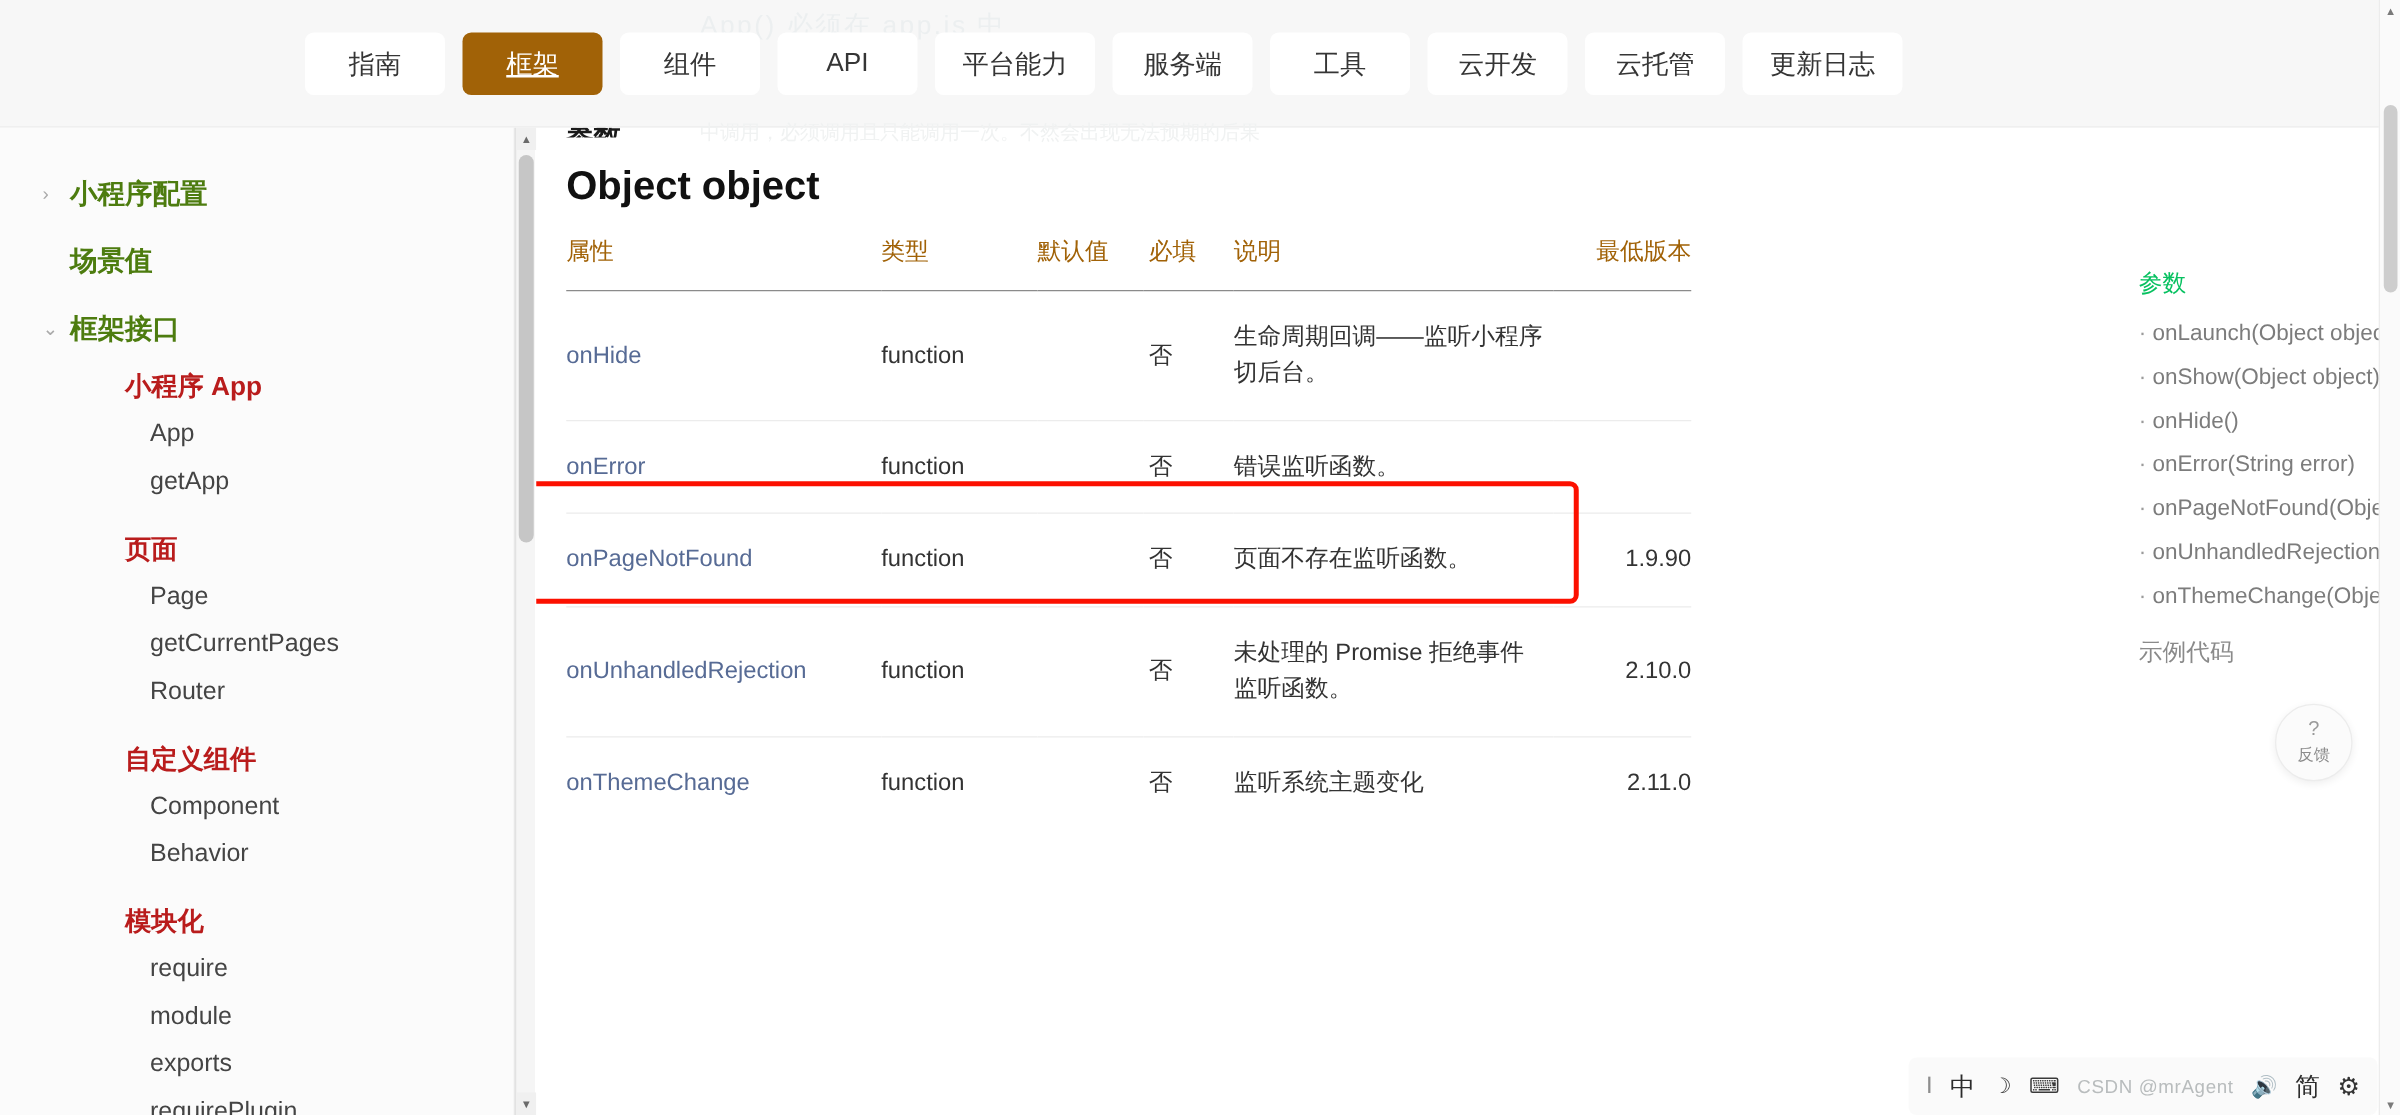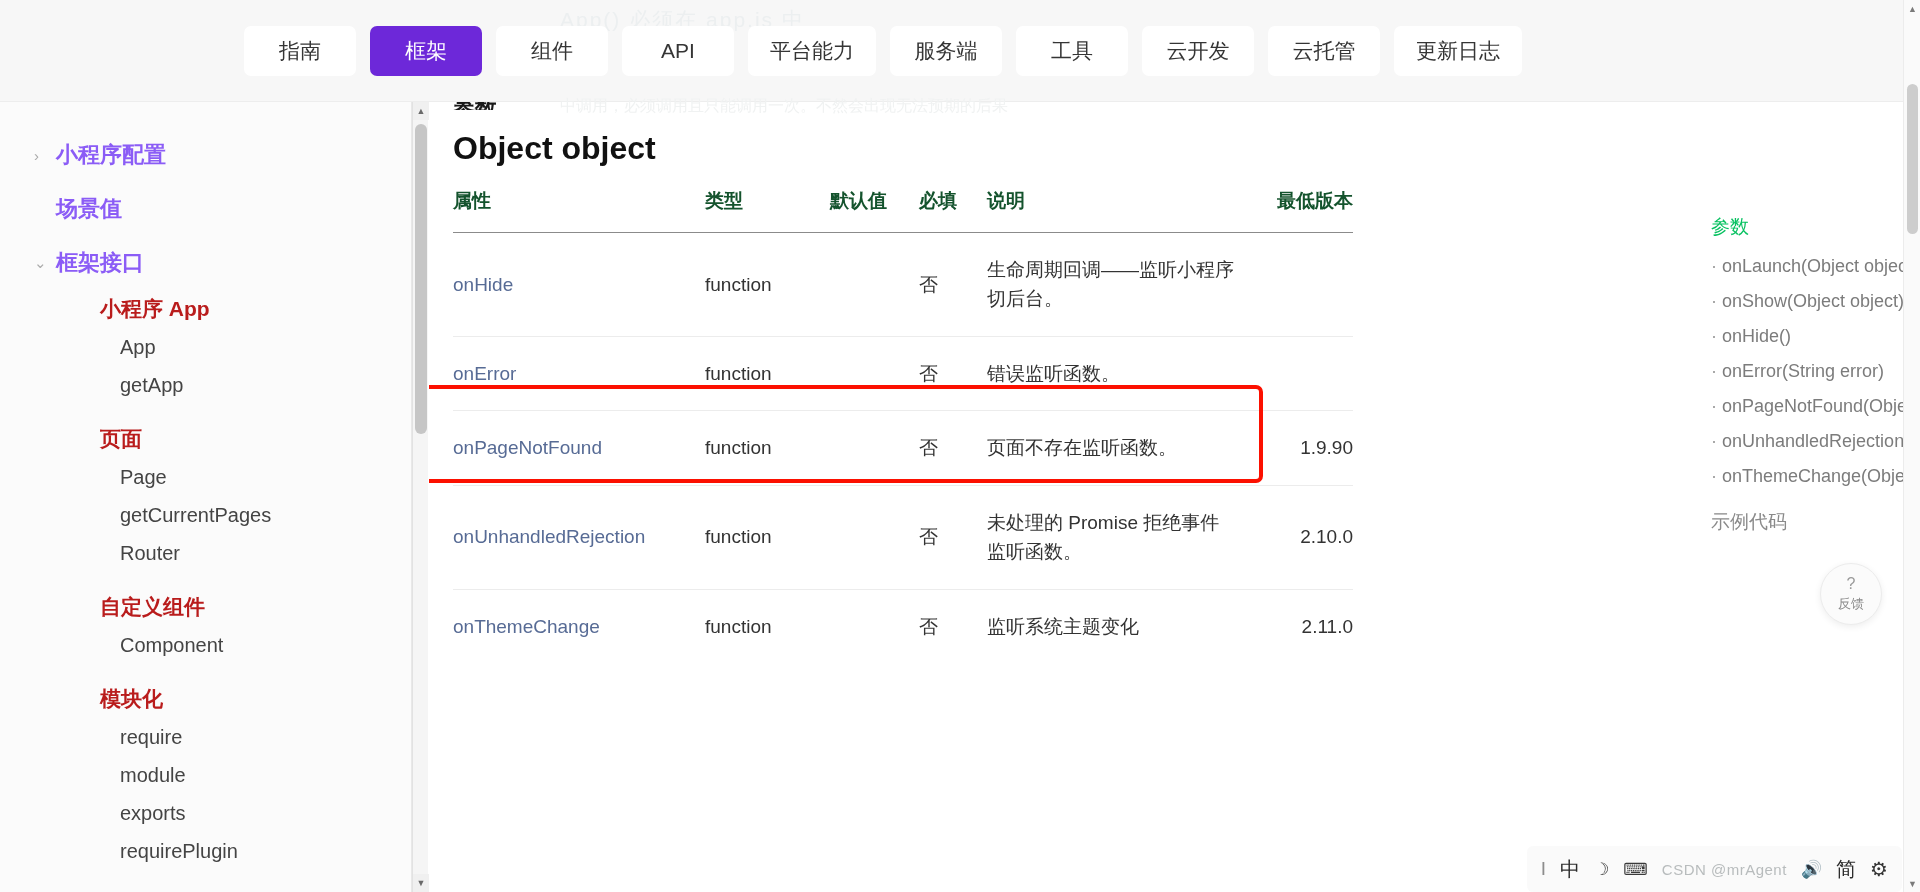--- a/index.html
+++ b/index.html
@@ -39,21 +39,21 @@
     margin-right: 14px;
     background: #ffffff;
     border-radius: 7px;
     display: flex; align-items: center; justify-content: center;
     font-size: 21px;
     color: #353535;
     padding: 0 22px;
     cursor: pointer;
     white-space: nowrap;
   }
-  .nav-item.active { background: #6d28d9; color: #ffffff; }
+  .nav-item.active { background: #a16207; color: #ffffff; text-decoration: underline; }
 
   
   .sidebar {
     position: absolute; top: 102px; left: 0;
     width: 412px; height: 790px;
     background: #fbfbfb;
     border-right: 1px solid #e8e8e8;
     overflow: hidden;
   }
   .sidebar-inner { padding: 34px 0 0 0; }
@@ -62,21 +62,21 @@
     height: 38px;
     cursor: pointer;
     padding-left: 34px;
     white-space: nowrap;
   }
   .sb-caret {
     width: 22px; flex: 0 0 22px;
     color: #aaa; font-size: 15px;
     display: flex; align-items: center;
   }
-  .sb-l1 { font-size: 22px; font-weight: bold; color: #8b5cf6; margin-left: 0; }
+  .sb-l1 { font-size: 22px; font-weight: bold; color: #4d7c0f; margin-left: 0; }
   .sb-l2 { font-size: 21px; font-weight: bold; color: #b91c1c; padding-left: 66px; }
   .sb-l3 { font-size: 20px; color: #444; padding-left: 86px; }
   .sb-gap { height: 16px; }
   .sb-gap-s { height: 8px; }
 
   
   .sb-scroll {
     position: absolute; top: 102px; left: 412px;
     width: 16px; height: 790px;
     background: #f5f5f5; border-left: 1px solid #e2e2e2;
@@ -116,22 +116,22 @@
 
   
   .tbl {
     position: absolute; left: 24px; top: 86px;
     width: 900px;
     border-collapse: collapse;
   }
   .tbl th {
     text-align: left;
     font-size: 19px;
-    font-weight: bold;
-    color: #14532d;
+    font-weight: normal;
+    color: #a16207;
     padding: 0 0 18px 0;
     border-bottom: 1px solid #8b8b8b;
     white-space: nowrap;
   }
   .tbl td {
     font-size: 19px;
     color: #333;
     padding: 22px 0 22px 0;
     border-bottom: 1px solid #ececec;
     vertical-align: middle;
@@ -302,20 +302,23 @@
         <span class="sb-l3">Router</span>
       </div>
       <div class="sb-gap"></div>
 
       <div class="sb-row">
         <span class="sb-l2">自定义组件</span>
       </div>
       <div class="sb-row">
         <span class="sb-l3">Component</span>
       </div>
+      <div class="sb-row">
+        <span class="sb-l3">Behavior</span>
+      </div>
       <div class="sb-gap"></div>
 
       <div class="sb-row">
         <span class="sb-l2">模块化</span>
       </div>
       <div class="sb-row">
         <span class="sb-l3">require</span>
       </div>
       <div class="sb-row">
         <span class="sb-l3">module</span>

